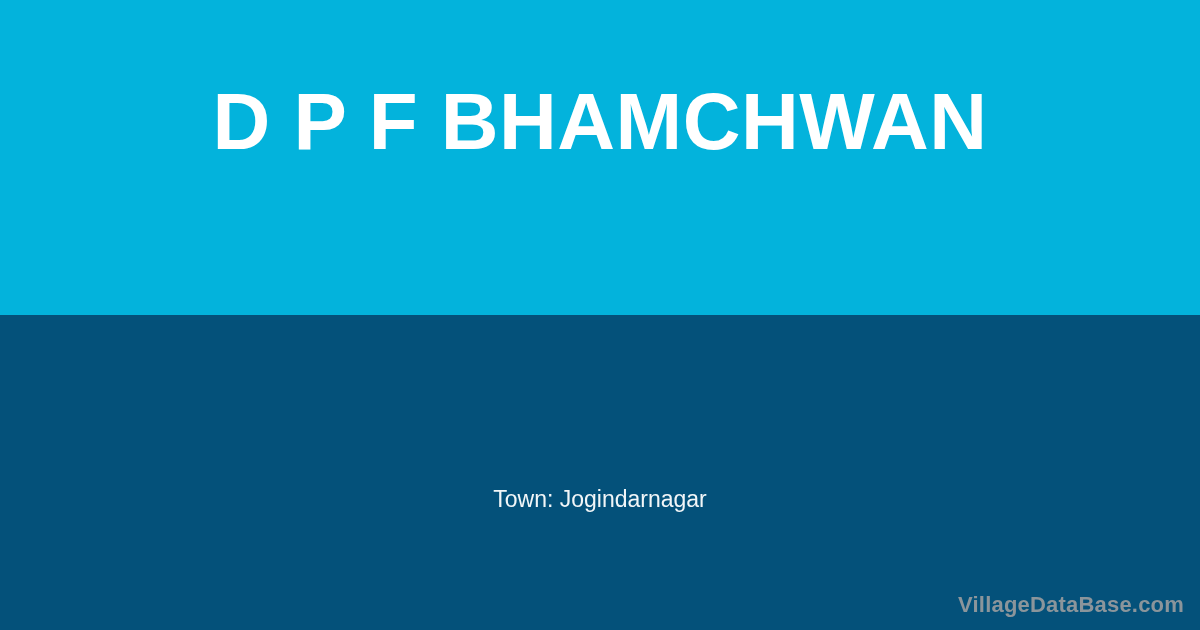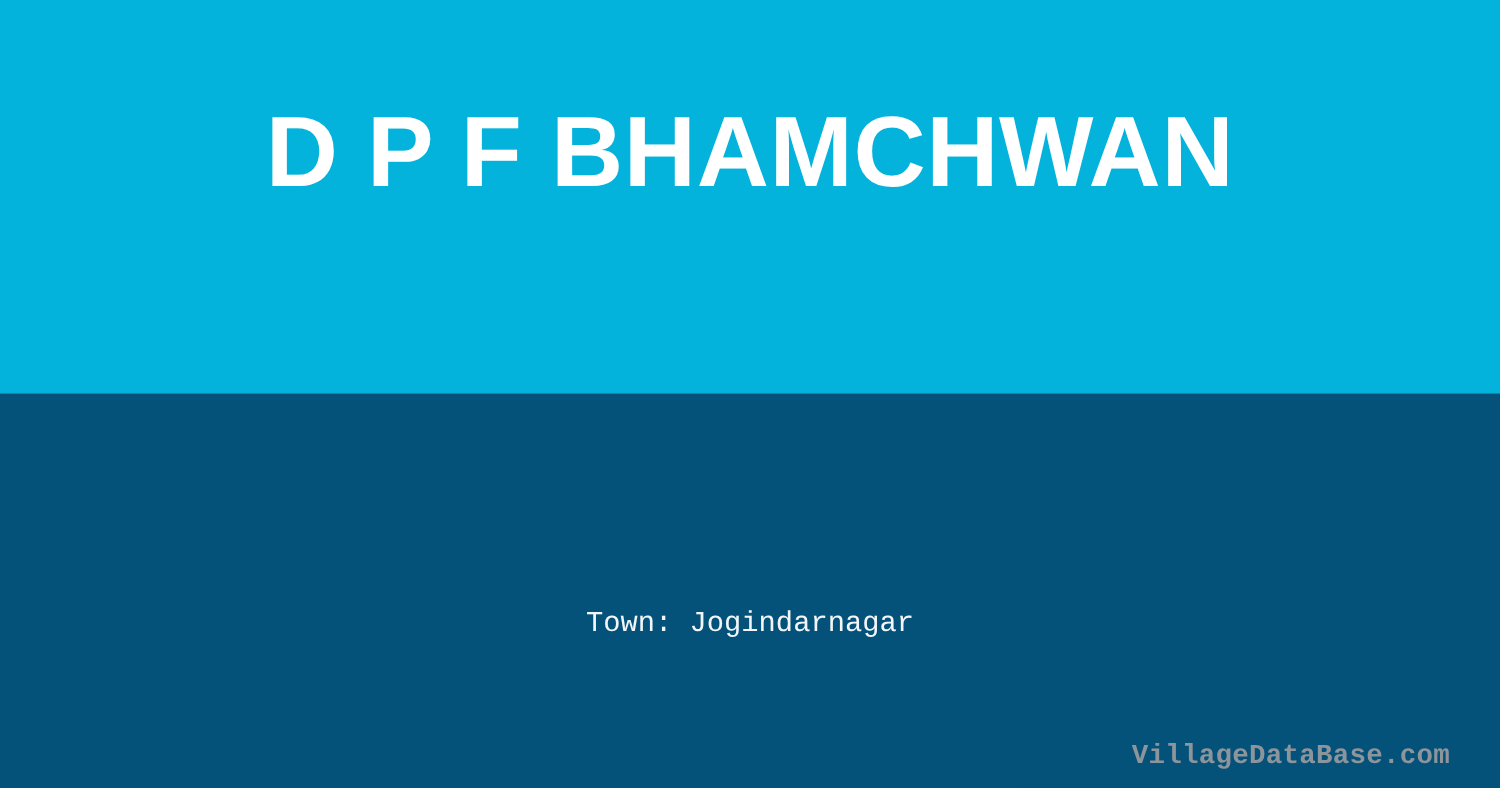--- a/index.html
+++ b/index.html
@@ -62,35 +62,34 @@
   .band-bottom {
     position: relative;
     width: 100%;
     height: 315px;
     background: #04517a;
     display: flex;
     align-items: flex-start;
     justify-content: center;
     box-sizing: border-box;
     padding-top: 170px;
-    font-family: Liberation Mono, monospace;
   }
   .town-line {
     margin: 0;
     color: #f2f6f8;
     font-size: 23px;
     font-weight: 400;
     line-height: 1.25;
     text-align: center;
     white-space: nowrap;
   }
   
   .watermark {
     position: absolute;
-    right: 40px;
+    right: 16px;
     bottom: 12px;
     color: #8b959b;
     font-size: 22px;
     font-weight: 700;
     letter-spacing: 0.2px;
     line-height: 1.2;
     white-space: nowrap;
   }
 </style>
 </head>

